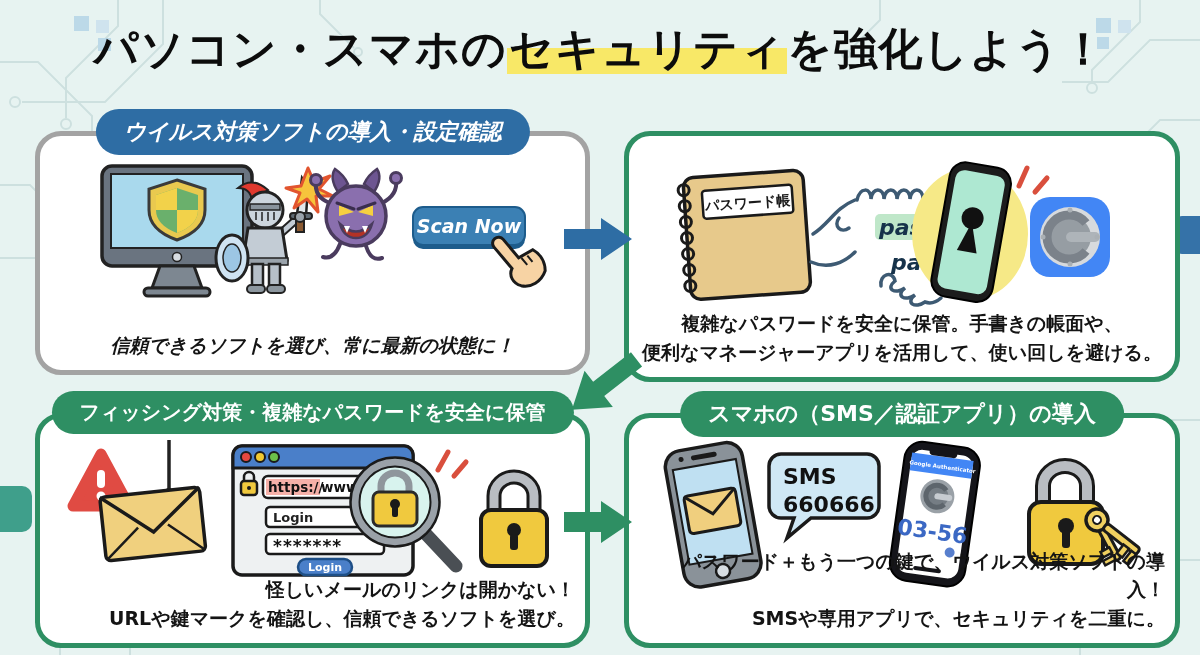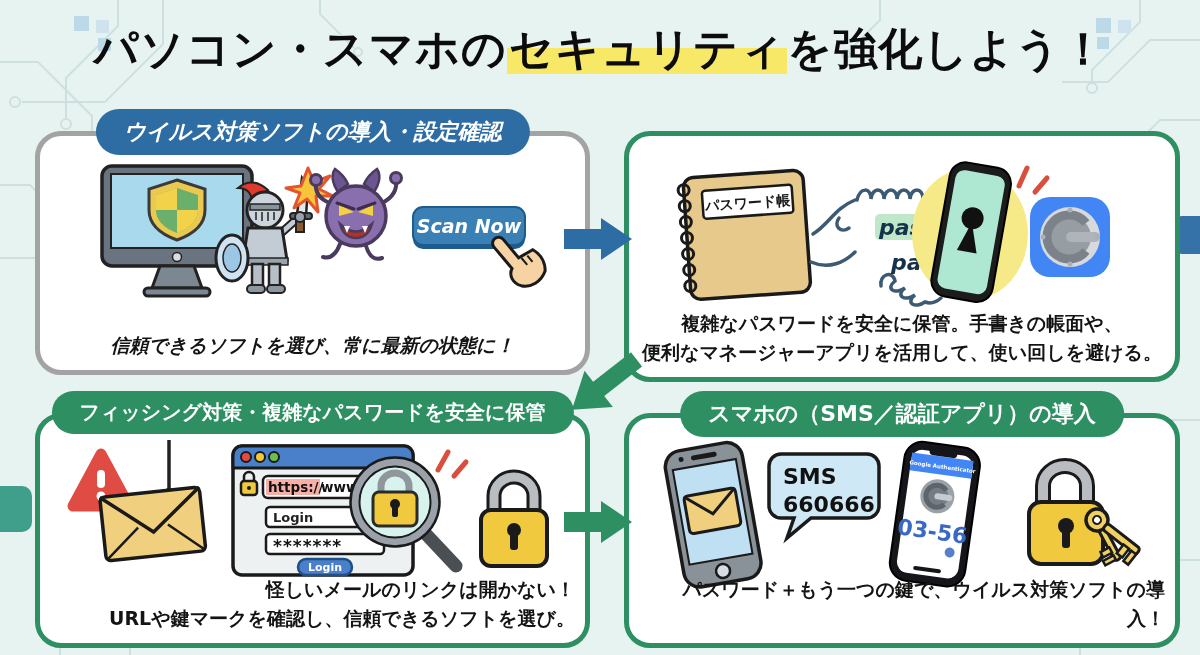--- a/index.html
+++ b/index.html
@@ -362,20 +362,21 @@
             <rect x="10" y="-4" width="42" height="8" rx="3" fill="#f0d060" stroke="#1a1a1a" stroke-width="3"></rect>
             <rect x="36" y="3" width="7" height="11" fill="#f0d060" stroke="#1a1a1a" stroke-width="2.5"></rect>
             <rect x="46" y="3" width="6" height="13" fill="#f0d060" stroke="#1a1a1a" stroke-width="2.5"></rect>
           </g>
         </g>
       </g>
     </svg>
 
     <div class="body left">
       <div>パスワード＋もう一つの鍵で、ウイルス対策ソフトの導入！</div>
+      <div>SMSや専用アプリで、セキュリティを二重に。</div>
     </div>
   </div>
 
   <svg class="arrow" style="left:564px;top:218px;" width="70" height="42" viewBox="0 0 70 42">
     <polygon points="0,11 37,11 37,0 68,21 37,42 37,31 0,31" fill="#2e6da4"></polygon>
   </svg>
   <svg class="arrow" style="left:555px;top:348px;" width="100" height="72" viewBox="0 0 100 72">
     <g transform="rotate(142 50 36)">
       <polygon points="10,27 58,27 58,13 92,36 58,59 58,45 10,45" fill="#2e8f63"></polygon>
     </g>

